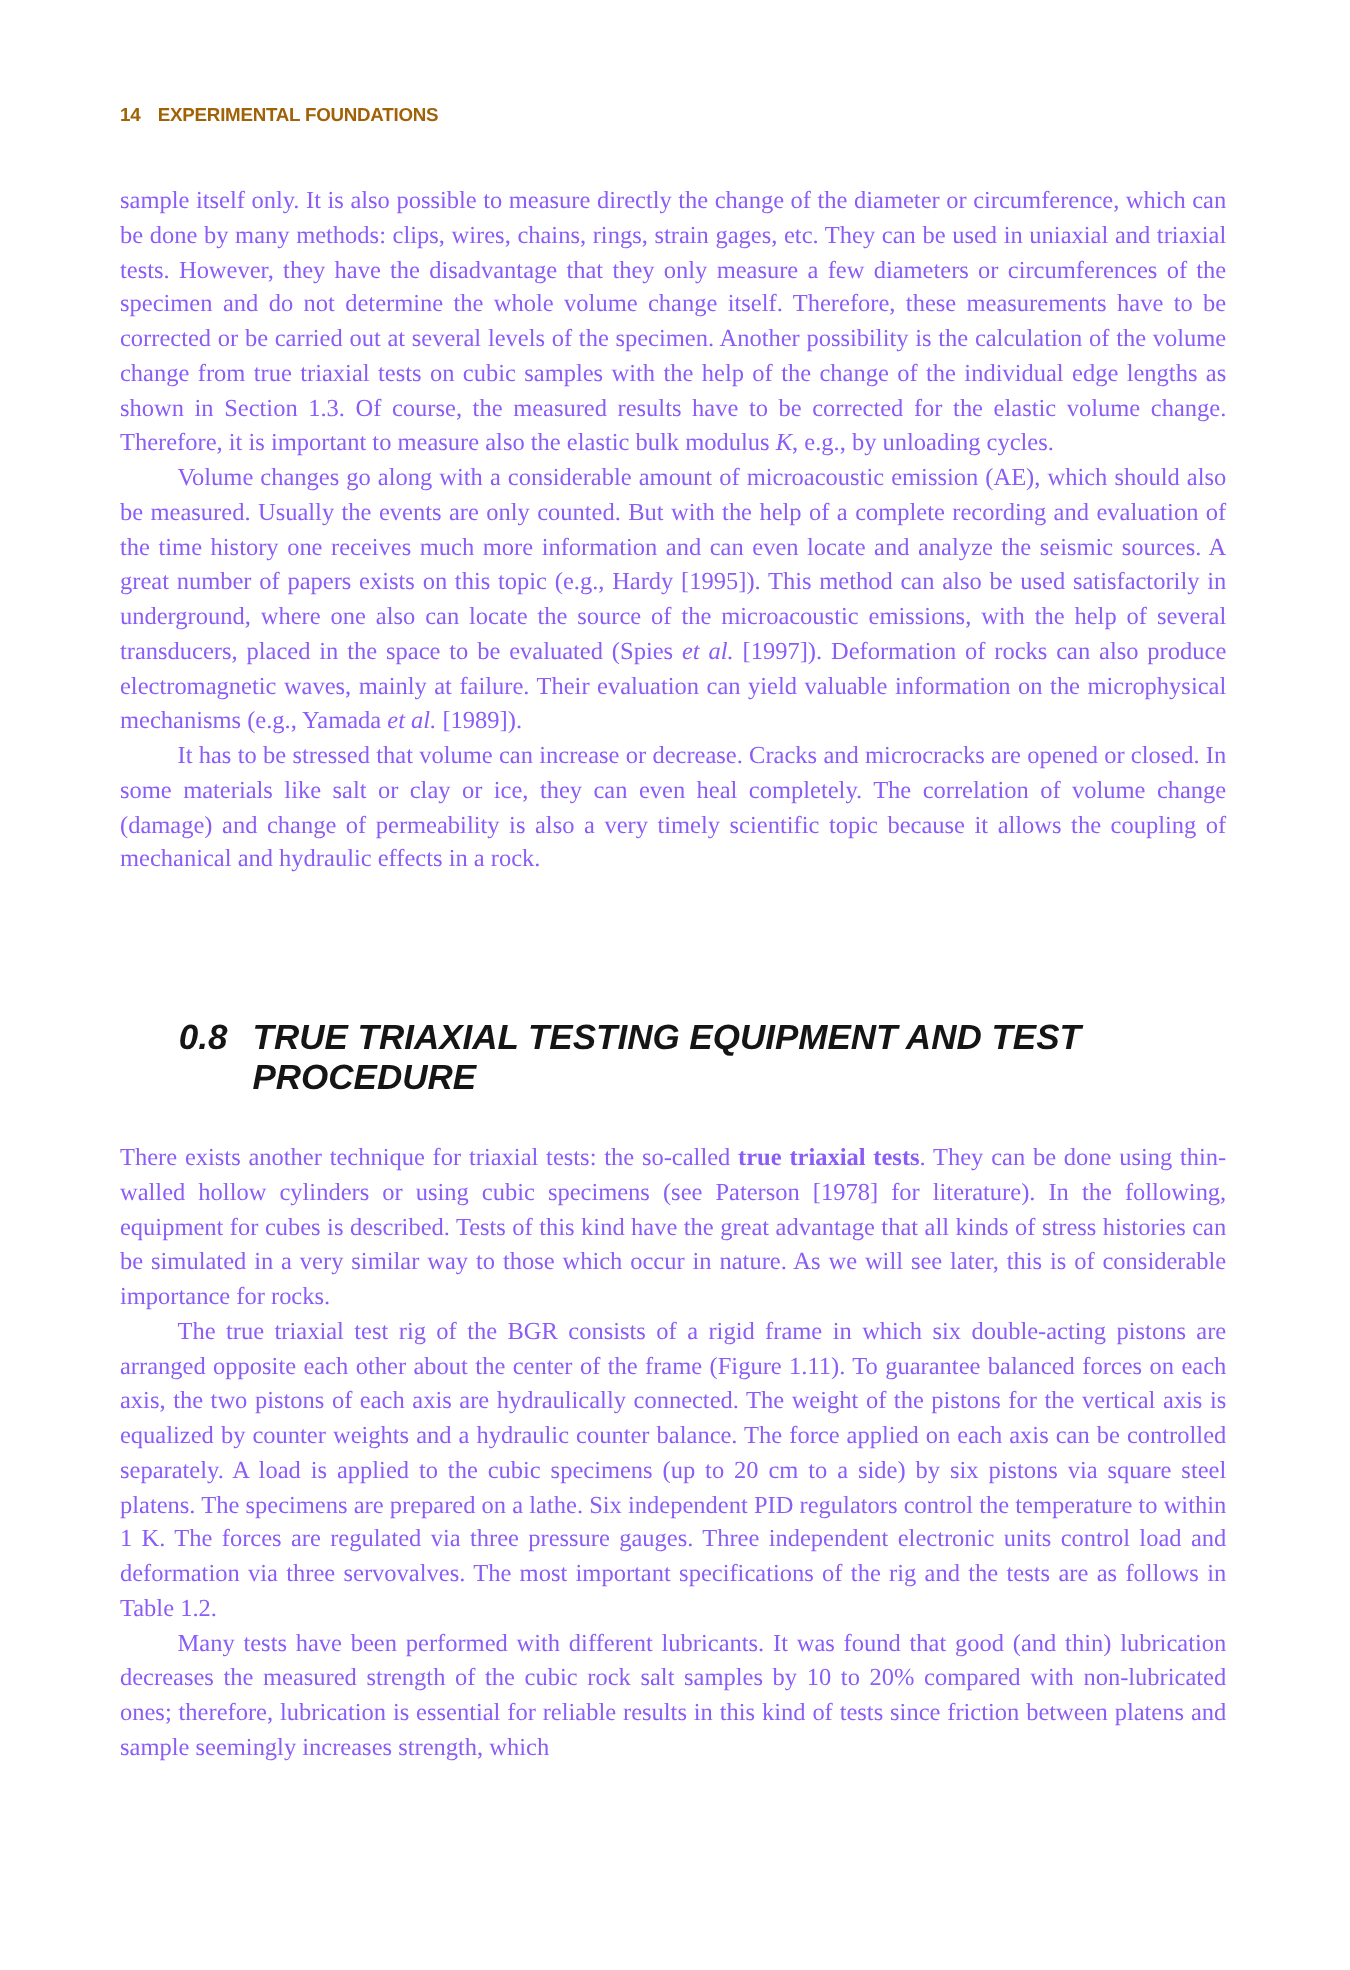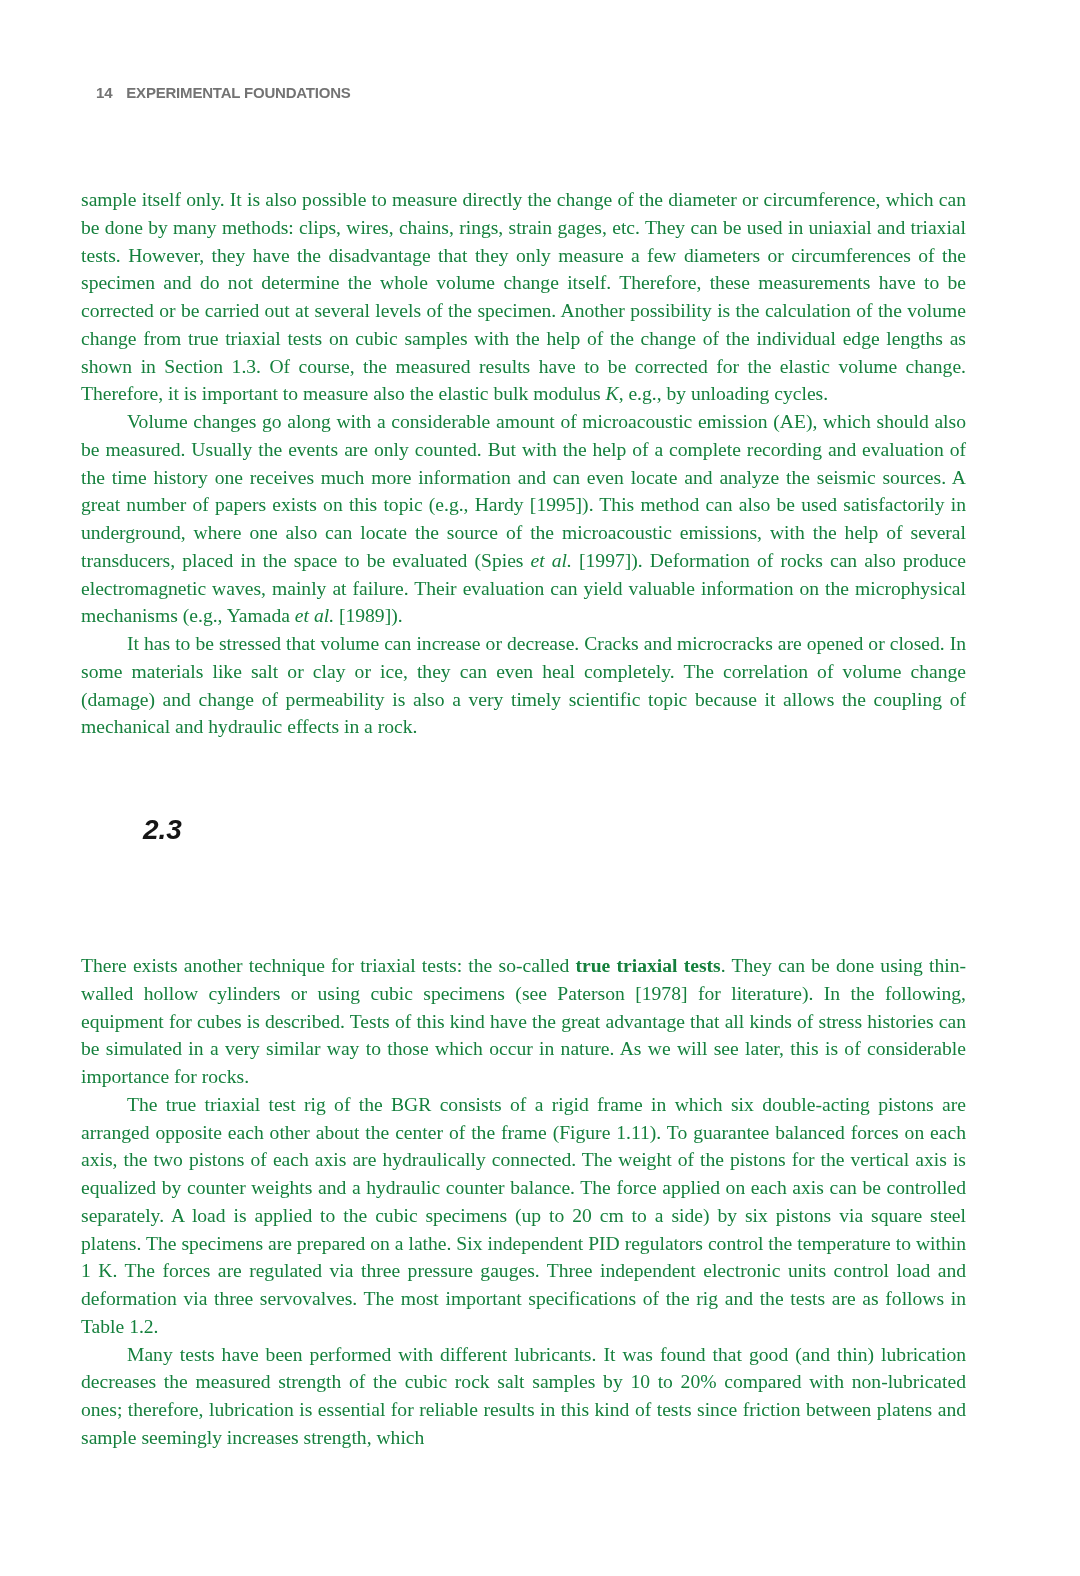--- a/index.html
+++ b/index.html
@@ -15,36 +15,35 @@
       color: #1c1c1c;
     }
     .running-header {
       position: absolute;
       left: 96px;
       top: 84px;
       font-family: "Liberation Sans", sans-serif;
       font-weight: bold;
       font-size: 15px;
       letter-spacing: -0.2px;
-      color: #737373;
+      color: #a16207;
       white-space: nowrap;
     }
     .running-header .page-num {
       margin-right: 10px;
     }
     .body-block {
       position: absolute;
-      left: 81px;
+      left: 96px;
       width: 885px;
       font-family: "Liberation Serif", serif;
       font-size: 19.6px;
       line-height: 27.75px;
       text-align: justify;
-      color: #15803d;
-      margin-top: 39px;
+      color: #8b5cf6;
     }
     .block-top { top: 147px; }
     .block-bottom { top: 913px; font-family: Liberation Serif, serif; }
     .body-block p {
       margin: 0;
       text-indent: 46px;
     }
     .body-block p.no-indent {
       text-indent: 0;
     }
@@ -84,20 +83,21 @@
   <span>EXPERIMENTAL FOUNDATIONS</span>
 </div>
 
 <div class="body-block block-top">
   <p class="no-indent short-last"><span>sample itself only. It is also possible to measure directly the change of the diameter or circumference, which can be done by many methods: clips, wires, chains, rings, strain gages, etc. They can be used in uniaxial and triaxial tests. However, they have the disadvantage that they only measure a few diameters or circumferences of the specimen and do not determine the whole volume change itself. Therefore, these measurements have to be corrected or  be carried out at several levels of the specimen. Another possibility is the calculation of the volume change from true triaxial tests on cubic samples with the help of the change of the individual edge lengths as shown in Section 1.3. Of course, the measured results have to be corrected for the elastic volume change. Therefore, it is important to measure also the elastic bulk  modulus </span><i>K</i><span>, e.g., by unloading cycles.</span></p>
   <p class="short-last"><span>Volume changes go along with a considerable amount of microacoustic emission (AE), which should also be measured. Usually the events are only counted. But with the help of a complete recording and evaluation of the time history one receives much more information and can even locate and analyze the seismic sources. A great number of papers exists on this topic (e.g., Hardy [1995]). This method can also  be used satisfactorily in  underground, where one also can locate the source of the microacoustic emissions, with the help of several transducers, placed in the space to be evaluated (Spies </span><i>et al.</i><span> [1997]). Deformation of rocks can also produce electromagnetic waves, mainly at failure. Their evaluation can yield valuable information on the microphysical mechanisms (e.g., Yamada </span><i>et al.</i><span> [1989]).</span></p>
   <p class="short-last">It has to be stressed that volume can increase or decrease. Cracks and microcracks are opened or closed. In some materials like salt or clay or ice, they can even heal  completely. The correlation of volume change (damage) and change of permeability is also a very timely scientific topic because it allows the coupling of mechanical and hydraulic effects in a rock.</p>
 </div>
 
 <div class="section-heading">
-  <span class="sec-num">2.3</span>
+  <span class="sec-num">0.8</span>
+  <span class="sec-title">TRUE TRIAXIAL TESTING EQUIPMENT AND TEST PROCEDURE</span>
 </div>
 
 <div class="body-block block-bottom">
   <p class="no-indent short-last"><span>There exists another technique for triaxial tests: the so-called </span><b>true triaxial tests</b><span>. They can be done using thin-walled hollow cylinders or using cubic specimens (see Paterson [1978] for literature). In the following, equipment for cubes is described. Tests of this kind have the great advantage that all kinds of stress histories can be simulated in a very similar way to those which occur in nature. As we will see later, this is of considerable importance for rocks.</span></p>
   <p class="short-last">The true triaxial test rig of the BGR consists of a rigid frame in which six double-acting pistons are arranged opposite each other about the center of the frame (Figure 1.11). To guarantee balanced forces on each axis, the two pistons of each axis are hydraulically connected. The weight of the pistons for the vertical axis is equalized by counter weights and a hydraulic counter balance. The force applied on each axis can be controlled separately. A load is applied to the cubic specimens (up to 20 cm to a side) by six pistons via square steel platens. The specimens are prepared on a lathe. Six independent PID regulators control the temperature to within 1 K. The forces are regulated via three pressure gauges. Three independent electronic units control load and deformation via three servovalves. The most important specifications of the rig and the tests are as follows in Table 1.2.</p>
   <p>Many tests have been performed with different lubricants. It was found that good (and thin) lubrication decreases the measured strength of the cubic rock salt samples by 10 to 20% compared with non-lubricated  ones; therefore, lubrication is essential for reliable results in this kind of tests since friction between platens and sample seemingly increases strength, which</p>
 </div>
 
 </body></html>

